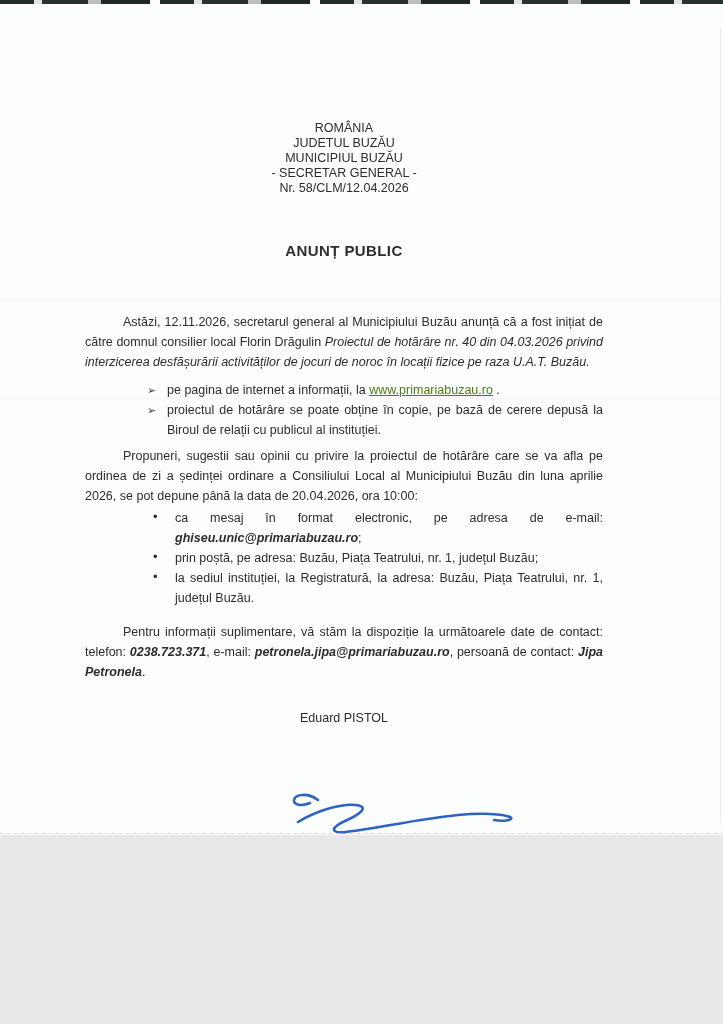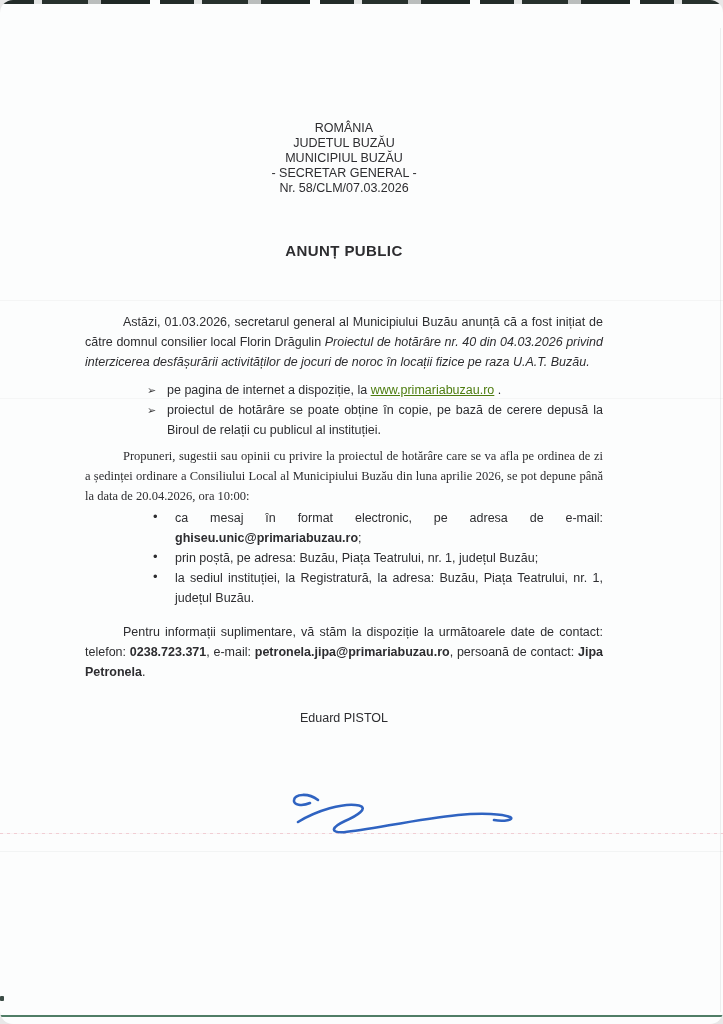--- a/index.html
+++ b/index.html
@@ -1,43 +1,42 @@
 <!DOCTYPE html>
 <html><head>
 <meta charset="utf-8">
 <style>
   html,body{margin:0;padding:0;background:#e8e8e8;}
   .page{
-    position:relative;width:723px;height:1024px;margin:0 auto;
+    position:relative;width:723px;height:835px;margin:0 auto;
     background:#fcfdfd;overflow:hidden;
     font-family:"Liberation Sans","DejaVu Sans",sans-serif;
     color:#2d2d30;
-    border-radius:13px;
     -webkit-font-smoothing:antialiased;
   }
   .content{position:absolute;left:85px;top:0;width:518px;font-size:12.5px;line-height:20px;}
   p{margin:0;}
   ul{margin:0;padding:0;list-style:none;}
 
   .letterhead{margin-top:121px;text-align:center;font-size:12.5px;line-height:15px;}
   .letterhead .office{font-weight:normal;}
 
   .doc-title{margin-top:46px;text-align:center;font-weight:bold;font-size:15px;letter-spacing:.4px;line-height:18px;}
 
   .intro{margin-top:52px;text-indent:38px;text-align:justify;}
   .it{font-style:italic;}
-  .bi{font-weight:bold;}
+  .bi{font-weight:bold;font-style:italic;}
 
   .docs-heading{margin-top:16px;margin-left:37px;}
 
   .arrow-list{margin-top:8px;}
   .arrow-list li{position:relative;padding-left:82px;text-align:justify;}
   .arrow-list .marker{position:absolute;left:62px;top:0;font-size:11px;color:#3a3a3c;}
 
-  .proposals{margin-top:6px;text-indent:38px;text-align:justify;font-family:Liberation Serif, serif;}
+  .proposals{margin-top:6px;text-indent:38px;text-align:justify;}
 
   .dot-list{margin-top:2px;}
   .dot-list li{position:relative;padding-left:90px;text-align:justify;}
   .dot-list .marker{position:absolute;left:68px;top:-1px;font-size:13px;}
 
   .contact{margin-top:14px;text-indent:38px;text-align:justify;}
 
   .sig-block{margin-top:28px;text-align:center;font-size:12.5px;line-height:16px;}
 
   a.link{color:#4d7c0f;text-decoration:underline;cursor:pointer;}
@@ -76,31 +75,31 @@
   <div class="edge-right"></div>
   <div class="edge-dot"></div>
 
   <div class="content">
 
     <div class="letterhead">
       <div>ROMÂNIA</div>
       <div>JUDETUL BUZĂU</div>
       <div>MUNICIPIUL BUZĂU</div>
       <div class="office">- SECRETAR GENERAL -</div>
-      <div>Nr. 58/CLM/07.03.2026</div>
+      <div>Nr. 58/CLM/12.04.2026</div>
     </div>
 
     <div class="doc-title">ANUNȚ PUBLIC</div>
 
-    <p class="intro"><span>Astăzi, 01.03.2026, secretarul general al Municipiului Buzău anunță că a fost inițiat de către domnul consilier local Florin Drăgulin </span><span class="it">Proiectul de hotărâre nr. 40 din 04.03.2026 privind interzicerea desfășurării activităților de jocuri de noroc în locații fizice pe raza U.A.T. Buzău.</span></p>
+    <p class="intro"><span>Astăzi, 12.11.2026, secretarul general al Municipiului Buzău anunță că a fost inițiat de către domnul consilier local Florin Drăgulin </span><span class="it">Proiectul de hotărâre nr. 40 din 04.03.2026 privind interzicerea desfășurării activităților de jocuri de noroc în locații fizice pe raza U.A.T. Buzău.</span></p>
 
 
     <ul class="arrow-list">
       <li>
-        <span class="marker">➢</span><span>pe pagina de internet a dispoziție, la </span><a class="link">www.primariabuzau.ro</a><span> .</span>
+        <span class="marker">➢</span><span>pe pagina de internet a informații, la </span><a class="link">www.primariabuzau.ro</a><span> .</span>
       </li>
       <li>
         <span class="marker">➢</span><span>proiectul de hotărâre se poate obține în copie, pe bază de cerere depusă la Biroul de relații cu publicul al instituției.</span>
       </li>
     </ul>
 
     <p class="proposals">Propuneri, sugestii sau opinii cu privire la proiectul de hotărâre care se va afla pe ordinea de zi a ședinței ordinare a Consiliului Local al Municipiului Buzău din luna aprilie 2026, se pot depune până la data de 20.04.2026, ora 10:00:</p>
 
     <ul class="dot-list">
       <li>

